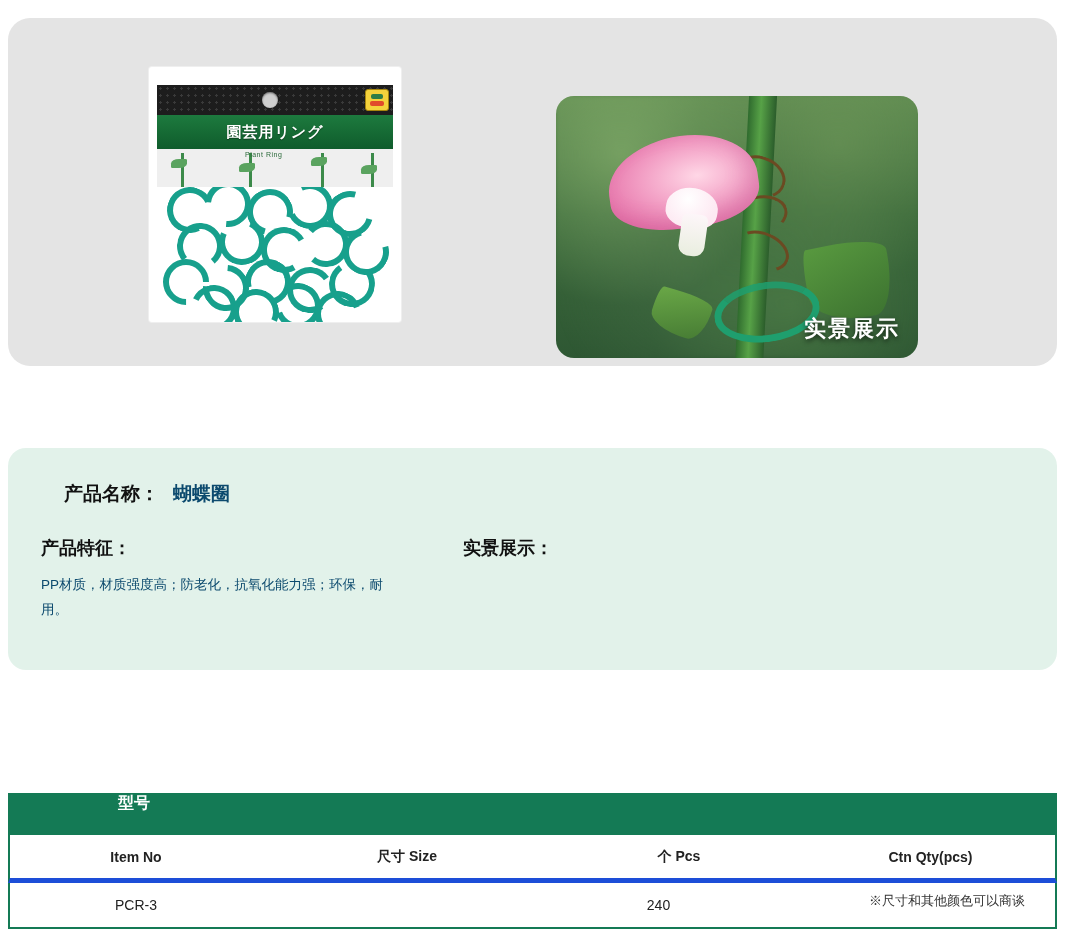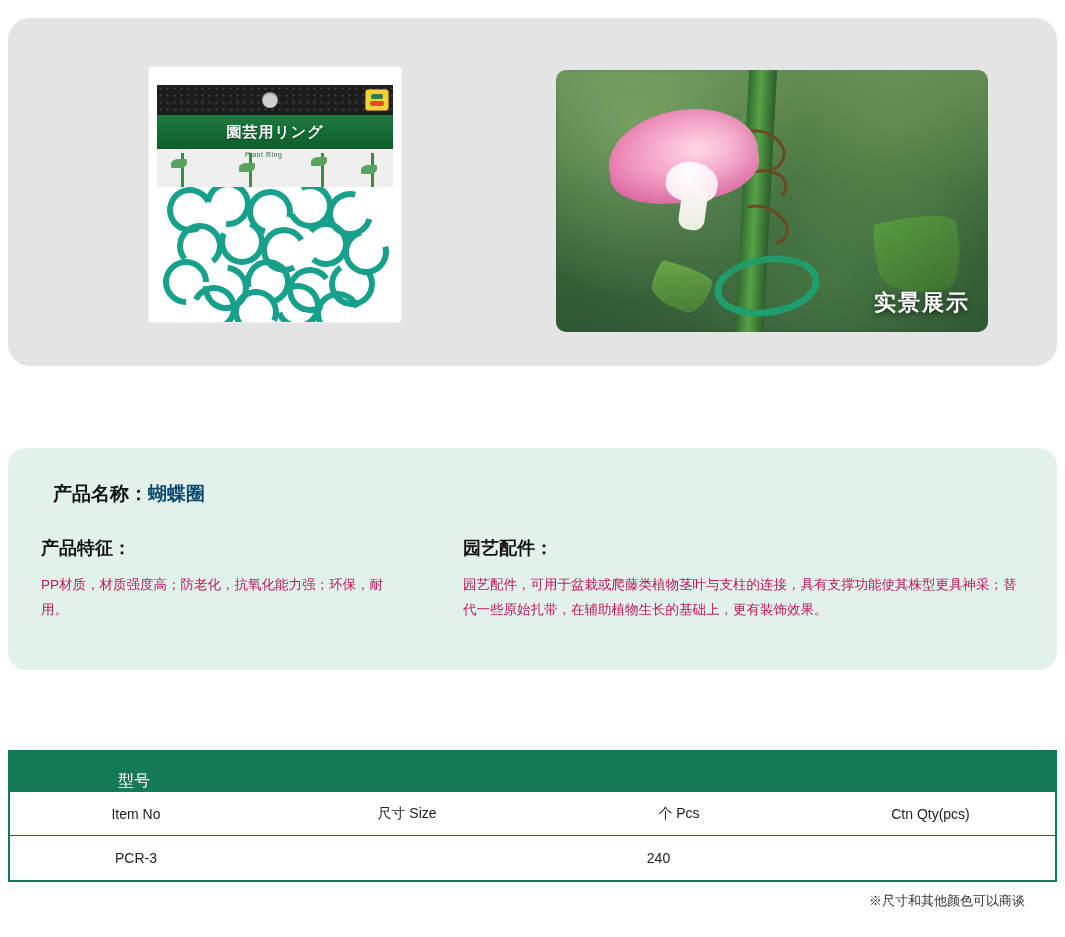--- a/index.html
+++ b/index.html
@@ -158,24 +158,24 @@
     border-radius: 50%;
     border-right-color: transparent;
     width: 34px;
     height: 34px;
   }
 
   
   .scene {
     position: absolute;
     left: 548px;
-    top: 52px;
-    width: 432px;
+    top: 78px;
+    width: 362px;
     height: 262px;
-    border-radius: 10px;
+    border-radius: 18px;
     overflow: hidden;
     background:
       linear-gradient(180deg, #5e8a50 0%, #3d6b3c 45%, #2e5733 100%);
   }
   .scene .blurbg {
     position: absolute;
     inset: 0;
     background:
       radial-gradient(circle at 18% 22%, rgba(150,190,120,.55), transparent 42%),
       radial-gradient(circle at 78% 18%, rgba(120,160,95,.45), transparent 40%),
@@ -280,25 +280,25 @@
     position: absolute;
     left: 8px;
     top: 448px;
     width: 1049px;
     height: 222px;
     background: #e2f2ea;
     border-radius: 18px;
   }
   .info .prod-name-row {
     position: absolute;
-    left: 45px;
+    left: 56px;
     top: 33px;
     display: flex;
     align-items: baseline;
-    gap: 0;
+    gap: 14px;
   }
   .prod-name-label {
     font-size: 19px;
     font-weight: bold;
     color: #111;
   }
   .prod-name-value {
     font-size: 19px;
     font-weight: bold;
     color: #0c4a6e;
@@ -317,51 +317,53 @@
   }
   .col-title {
     font-size: 18px;
     font-weight: bold;
     color: #111;
     margin: 0 0 12px 0;
   }
   .col-body {
     font-size: 13.5px;
     line-height: 25px;
-    color: #be185d;
+    color: #0c4a6e;
   }
 
   
   .table {
     position: absolute;
     left: 8px;
     top: 750px;
     width: 1049px;
   }
   .table-head {
     display: flex;
     background: #147a55;
     height: 42px;
-    align-items: flex-end;
+    align-items: flex-start;
     color: #ffffff;
     font-size: 16px;
-    font-weight: normal;
+    font-weight: bold;
+    margin-top: 43px;
   }
   .table-row {
     display: flex;
     height: 43px;
     align-items: center;
     font-size: 14px;
     color: #222;
     background: #ffffff;
     border-left: 2px solid #147a55;
     border-right: 2px solid #147a55;
   }
   .table-row.sub {
-    border-bottom: 1px solid #1d4ed8;
+    border-bottom: 5px solid #1d4ed8;
+    font-weight: bold;
   }
   .table-row.last {
     border-bottom: 2px solid #147a55;
     height: 44px;
   }
   .c1 { width: 252px; text-align: center; }
   .c2 { width: 290px; text-align: center; }
   .c3 { width: 254px; text-align: center; }
   .c4 { flex: 1; text-align: center; }
 
@@ -441,22 +443,21 @@
     <span class="prod-name-label">产品名称：</span>
     <span class="prod-name-value">蝴蝶圈</span>
   </div>
 
   <div class="col-left">
     <div class="col-title">产品特征：</div>
     <div class="col-body">PP材质，材质强度高；防老化，抗氧化能力强；环保，耐用。</div>
   </div>
 
   <div class="col-right">
-    <div class="col-title">园艺配件：</div>
-    <div class="col-body">园艺配件，可用于盆栽或爬藤类植物茎叶与支柱的连接，具有支撑功能使其株型更具神采；替代一些原始扎带，在辅助植物生长的基础上，更有装饰效果。</div>
+    <div class="col-title">实景展示：</div>
   </div>
 </div>
 
 <div class="table">
   <div class="table-head">
     <div class="c1">型号</div>
     <div class="c3"></div>
   </div>
   <div class="table-row sub">
     <div class="c1">Item No</div>

